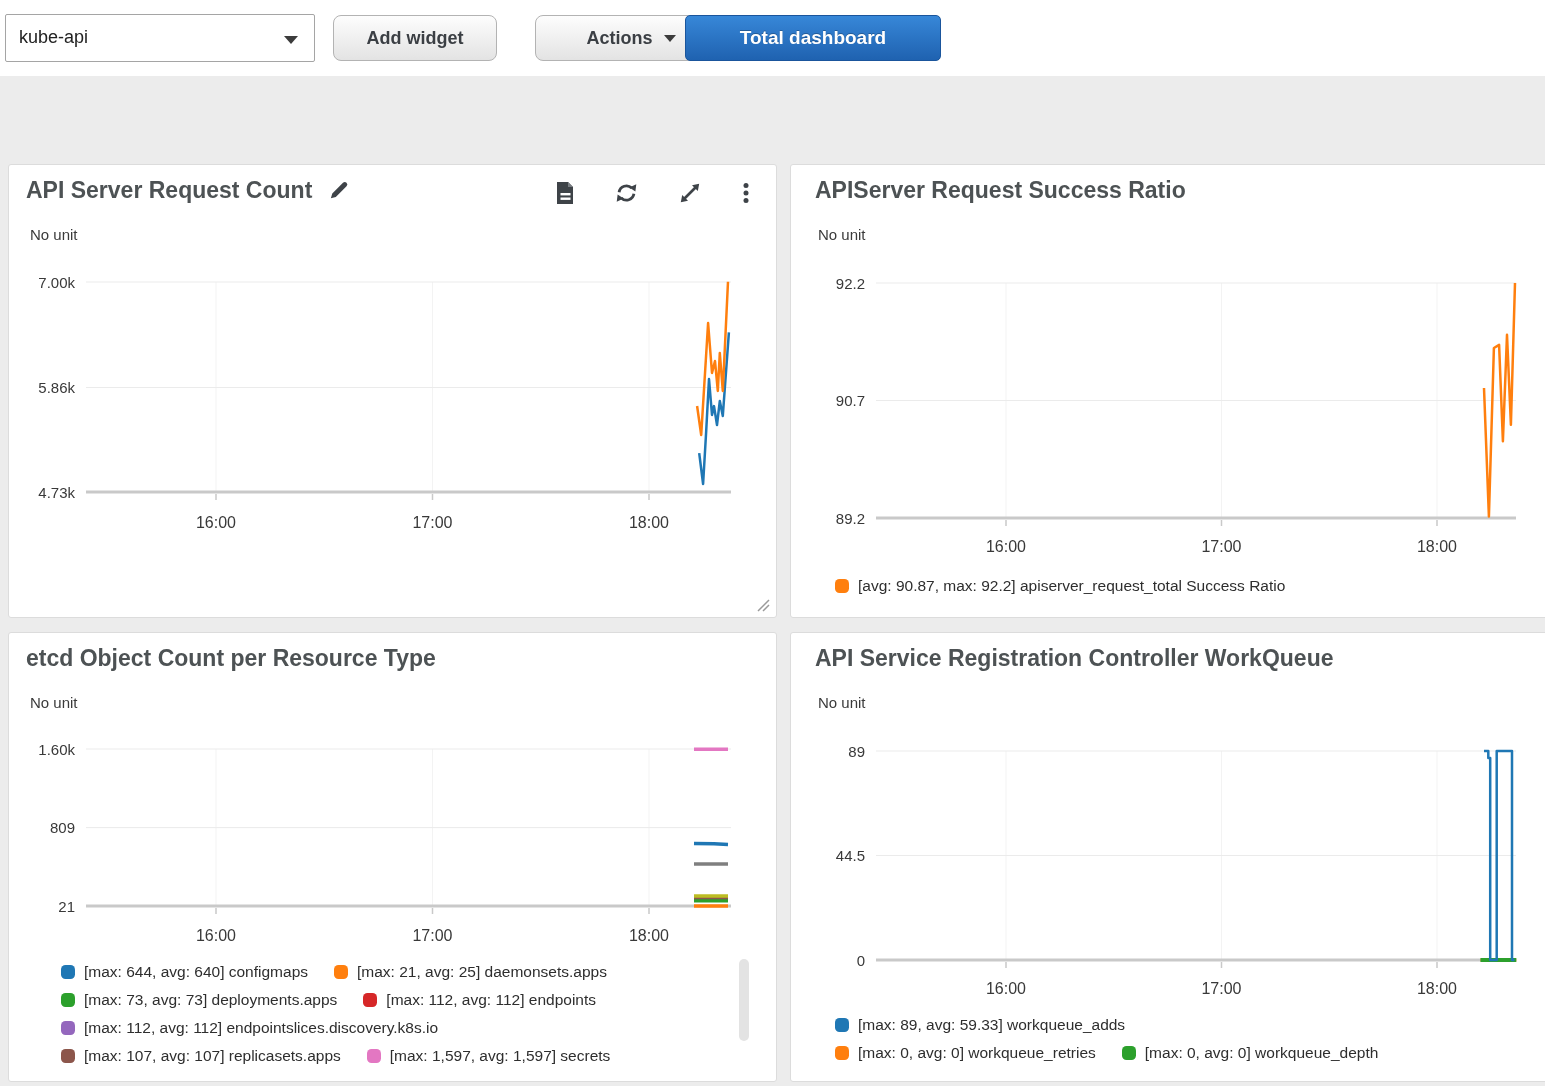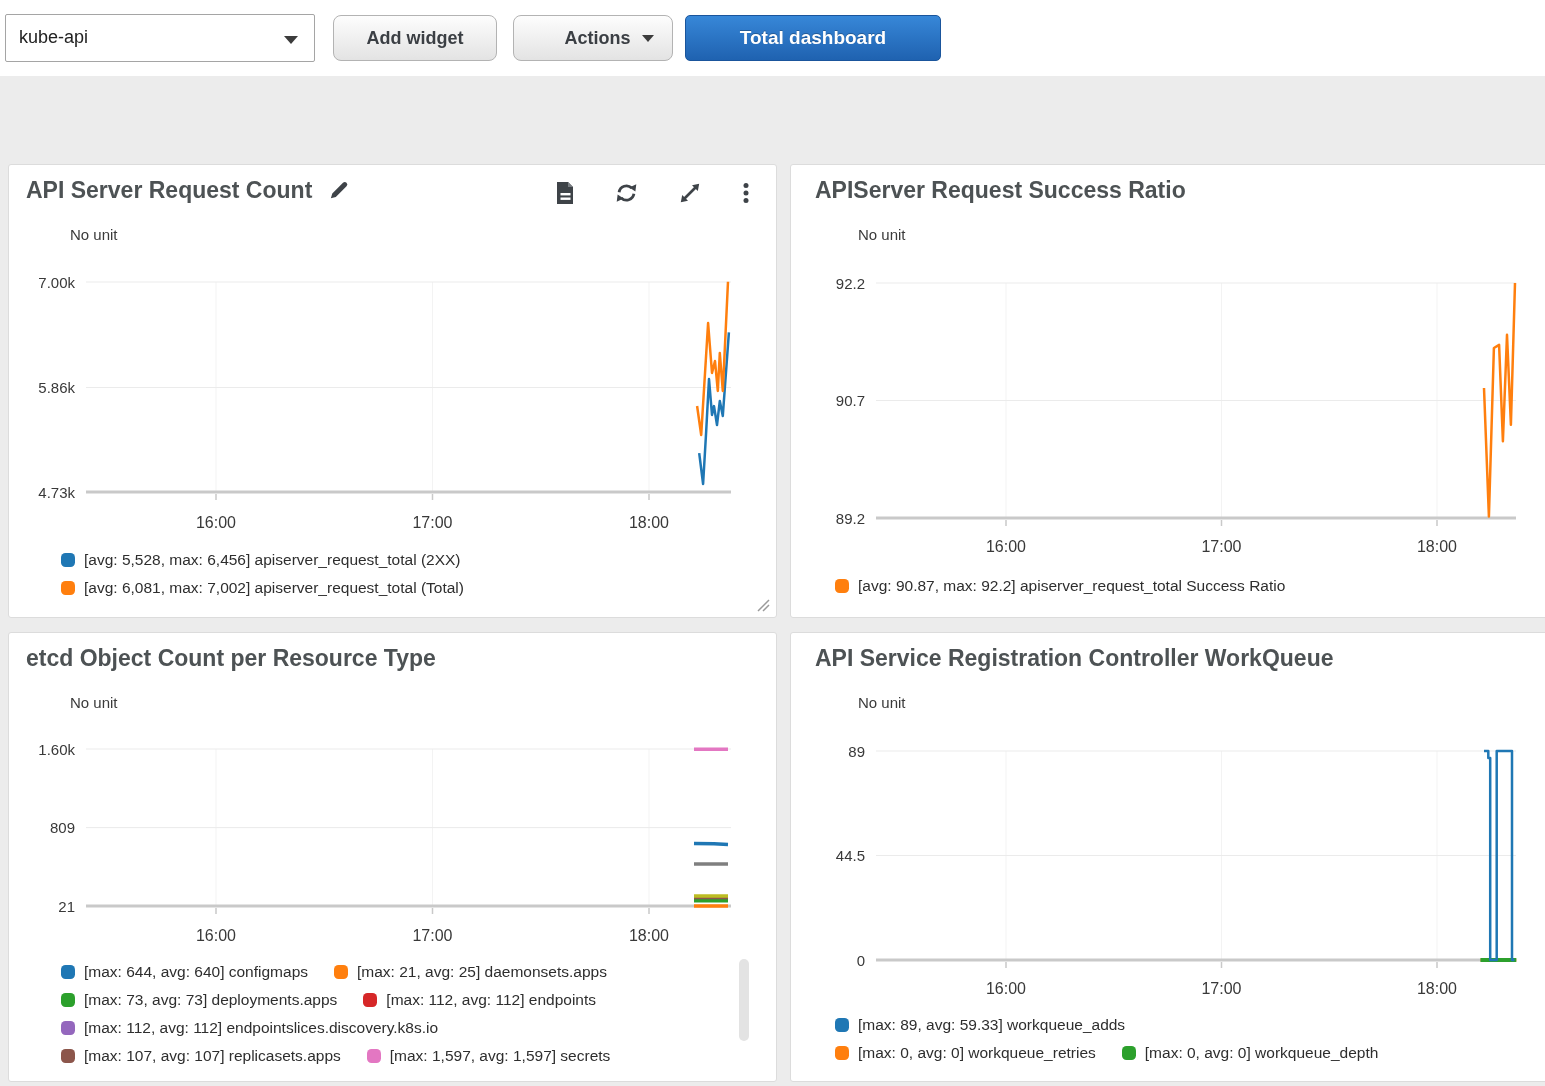--- a/index.html
+++ b/index.html
@@ -11,39 +11,39 @@
   .toolbar { position:absolute; left:0; top:0; width:1545px; height:76px; background:#ffffff; }
   .dd { position:absolute; left:5px; top:14px; width:310px; height:48px; background:#fff;
         border:1px solid #a5a5a5; border-radius:2px; cursor:pointer; }
   .dd .dd-val { position:absolute; left:13px; top:12px; font-size:18px; color:#222; }
   .dd .dd-caret { position:absolute; right:16px; top:21px; width:0; height:0;
         border-left:7px solid transparent; border-right:7px solid transparent; border-top:8px solid #3c3c3c; }
   .btn { position:absolute; top:15px; height:46px; border-radius:8px; font-size:18px; font-weight:bold;
         display:flex; align-items:center; justify-content:center; cursor:pointer; }
   .btn-gray { background:linear-gradient(#fdfdfd,#e3e3e3); border:1px solid #b3b3b3; color:#3b3f44; }
   .btn-add { left:333px; width:164px; }
-  .btn-actions { left:513px; width:160px;padding-left:32px; }
+  .btn-actions { left:535px; width:160px;padding-left:32px; }
   .caret-sm { display:inline-block; width:0; height:0; margin-left:11px;
         border-left:6px solid transparent; border-right:6px solid transparent; border-top:7px solid #3c3c3c; }
   .btn-save { left:685px; width:256px; background:linear-gradient(#3787d8,#1f62b0);
         border:1px solid #1a559c; color:#fff; font-size:19px; border-radius:5px;
         text-shadow:0 -1px 0 rgba(0,0,0,.25); }
 
   
   .titleband { position:absolute; left:5px; top:83px; width:1540px; height:69px; background:#fff;
         border-radius:4px 0 0 0; }
   .titleband h1 { position:absolute; left:16px; top:11px; font-size:34px; font-weight:400; color:#4a4a4a; }
   .titleband .rule { position:absolute; left:18px; right:0; bottom:8px; height:1px; background:#d9d9d9; }
 
   
   .panel { position:absolute; background:#fff; border:1px solid #dcdcdc; border-radius:3px; }
   .panel h2 { position:absolute; left:17px; top:12px; font-size:23px; font-weight:700; color:#4d5254;
         display:flex; align-items:center; }
   .panel.pr h2 { left:24px; }
-  .unit { position:absolute; left:21px; top:61px; font-size:15px; color:#3a3a3a;margin-left:40px; }
+  .unit { position:absolute; left:21px; top:61px; font-size:15px; color:#3a3a3a; }
   .panel.pr .unit { left:27px; }
   .chart { position:absolute; left:0; top:100px; }
   .panel-icons { position:absolute; top:16px; right:24px; display:flex; gap:37px; align-items:center; }
   .picon { cursor:pointer; display:block; }
   .pencil { margin-left:16px; cursor:pointer; }
 
   svg text.ytick { font-family:"Liberation Sans",sans-serif; font-size:15px; fill:#393939; }
   svg text.xtick { font-family:"Liberation Sans",sans-serif; font-size:16px; fill:#393939; }
 
   
@@ -125,34 +125,20 @@
         <text class="ytick" x="66" y="232.5" text-anchor="end">4.73k</text>
         <line x1="207.0" y1="229" x2="207.0" y2="235" stroke="#c9c9c9" stroke-width="1.5"></line>
         <text class="xtick" x="207.0" y="263" text-anchor="middle">16:00</text>
         <line x1="423.5" y1="229" x2="423.5" y2="235" stroke="#c9c9c9" stroke-width="1.5"></line>
         <text class="xtick" x="423.5" y="263" text-anchor="middle">17:00</text>
         <line x1="640.0" y1="229" x2="640.0" y2="235" stroke="#c9c9c9" stroke-width="1.5"></line>
         <text class="xtick" x="640.0" y="263" text-anchor="middle">18:00</text>
         <polyline fill="none" stroke="#1f77b4" stroke-width="2.5" stroke-linejoin="round" stroke-linecap="butt" points="690.2,188.1 694.1,219.0 697.2,166.0 700.0,114.0 703.0,150.0 705.0,141.1 708.0,160.0 710.8,136.1 713.8,151.0 719.9,67.3"></polyline>
         <polyline fill="none" stroke="#ff7f0e" stroke-width="2.5" stroke-linejoin="round" stroke-linecap="butt" points="688.1,141.0 692.2,170.0 699.1,58.0 703.0,108.0 706.0,96.0 708.8,126.0 710.8,88.0 713.8,126.0 719.0,16.8"></polyline>
       </svg>
-    <div class="legend" style="left:52px;top:381px">
-        <div class="leg-row">
-          <span class="leg-item">
-            <span class="dot" style="background:#1f77b4"></span>
-            <span>[avg: 5,528, max: 6,456] apiserver_request_total (2XX)</span>
-          </span>
-        </div>
-        <div class="leg-row">
-          <span class="leg-item">
-            <span class="dot" style="background:#ff7f0e"></span>
-            <span>[avg: 6,081, max: 7,002] apiserver_request_total (Total)</span>
-          </span>
-        </div>
-      </div>
     <svg class="resize-handle" width="14" height="14" viewBox="0 0 14 14">
       <path d="M2 13L13 2M7 13l6-6" stroke="#9a9a9a" stroke-width="1.5" fill="none"></path>
     </svg>
   </section>
 
   <section class="panel pr" style="left:790px;top:164px;width:769px;height:454px">
     <h2>
         <span>APIServer Request Success Ratio</span>
       </h2>
     <div class="unit">No unit</div>

